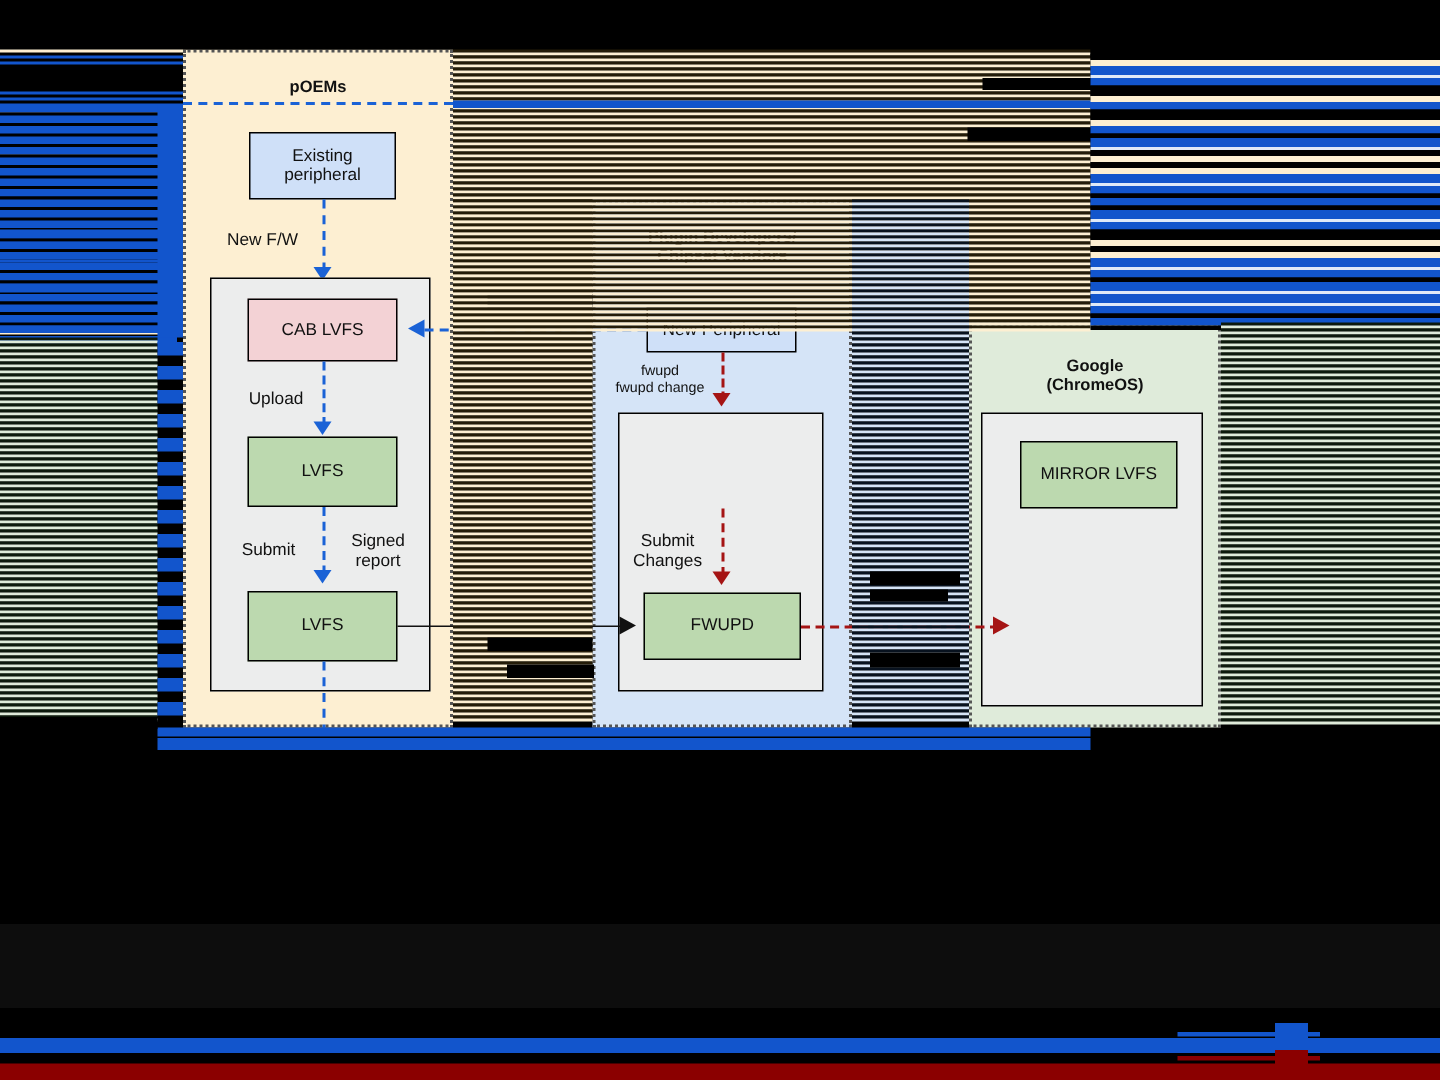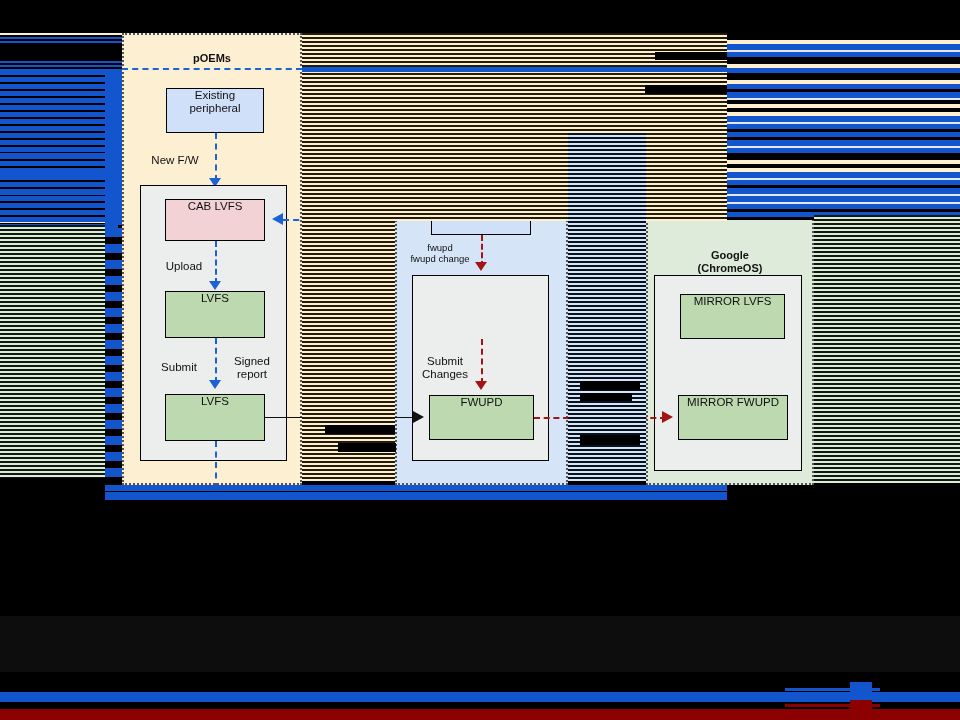--- a/index.html
+++ b/index.html
@@ -8,21 +8,21 @@
 
   
   #diagram{position:absolute;left:0;top:0;width:960px;height:720px;}
 
   .swim{position:absolute;border:2px dotted #555;box-sizing:border-box;}
   .swim-title{position:absolute;left:0;right:0;text-align:center;font-weight:bold;font-size:11px;color:#111;line-height:13px;}
 
   .inner{position:absolute;background:#eceded;border:1.5px solid #000;box-sizing:border-box;}
 
   .node{position:absolute;border:1.5px solid #000;box-sizing:border-box;
-        display:flex;align-items:flex-start;justify-content:center;
+        display:flex;align-items:center;justify-content:center;
         font-size:11.5px;color:#111;text-align:center;line-height:13px;}
 
   .lbl{position:absolute;font-size:11.5px;color:#111;line-height:13px;text-align:center;}
   .lbl.small{font-size:9.5px;line-height:11px;}
 
   .vline{position:absolute;width:0;border-left-width:2px;border-left-style:dashed;}
   .hline{position:absolute;height:0;border-top-width:2px;border-top-style:dashed;}
   .solidh{position:absolute;height:0;border-top:1.5px solid #111;}
 
   .tri{position:absolute;width:0;height:0;}
@@ -121,35 +121,32 @@
     </div>
 
     <div class="node" style="left:429px;top:395px;width:105px;height:45px;background:#bcd9af;">
       <span>FWUPD</span>
     </div>
 
     <div class="solidh" style="left:265px;top:417px;width:152px;"></div>
     <div class="tri right" style="left:413px;top:411px;border-left:11px solid #111;"></div>
 
     <div class="swim" style="left:646px;top:215px;width:168px;height:270px;background:#dfebda;">
-      <div class="swim-title" style="top:32px;">
+      <div class="swim-title" style="top:21px;">
         <span>Google</span><br>
         <span>(ChromeOS)</span>
       </div>
     </div>
 
     <div class="inner" style="left:654px;top:275px;width:148px;height:196px;"></div>
 
     <div class="node" style="left:680px;top:294px;width:105px;height:45px;background:#bcd9af;">
       <span>MIRROR LVFS</span>
     </div>
 
-    <div class="node" style="left:678px;top:395px;width:110px;height:45px;background:#bcd9af;">
-      <span>MIRROR FWUPD</span>
-    </div>
 
     <div class="hline" style="left:534px;top:417px;width:132px;border-top-color:#a51414;"></div>
     <div class="tri right" style="left:662px;top:411px;border-left:11px solid #a51414;"></div>
   </div>
 
   <div id="glitch">
       <div class="gl" style="left: 0px; top: 0px; width: 960px; height: 33px; background: rgb(0, 0, 0);"></div>
       <div class="gl" style="left: 0px; top: 33px; width: 122px; height: 2px; background: rgb(253, 239, 210);"></div>
       <div class="gl" style="left: 0px; top: 37px; width: 122px; height: 2px; background: rgb(18, 85, 204);"></div>
       <div class="gl" style="left: 0px; top: 41px; width: 122px; height: 2px; background: rgb(18, 85, 204);"></div>

